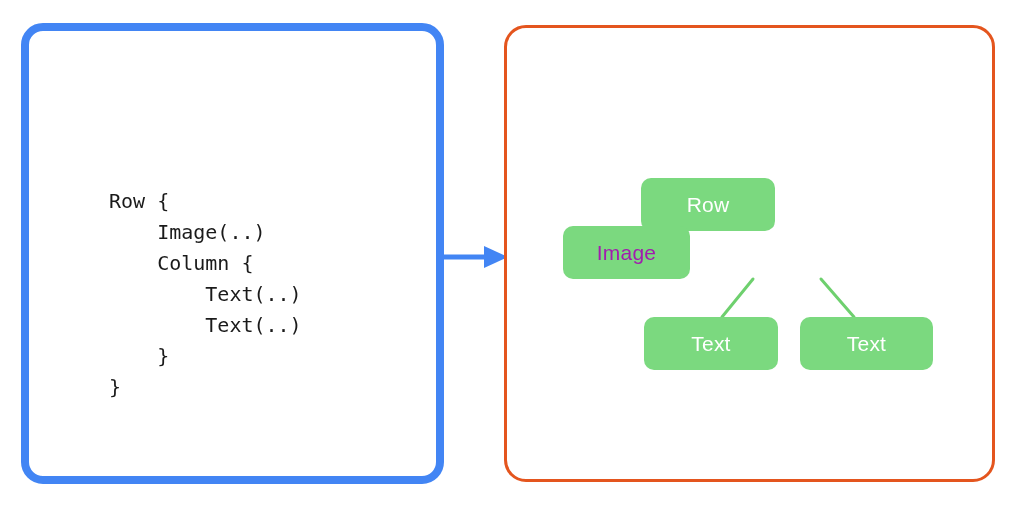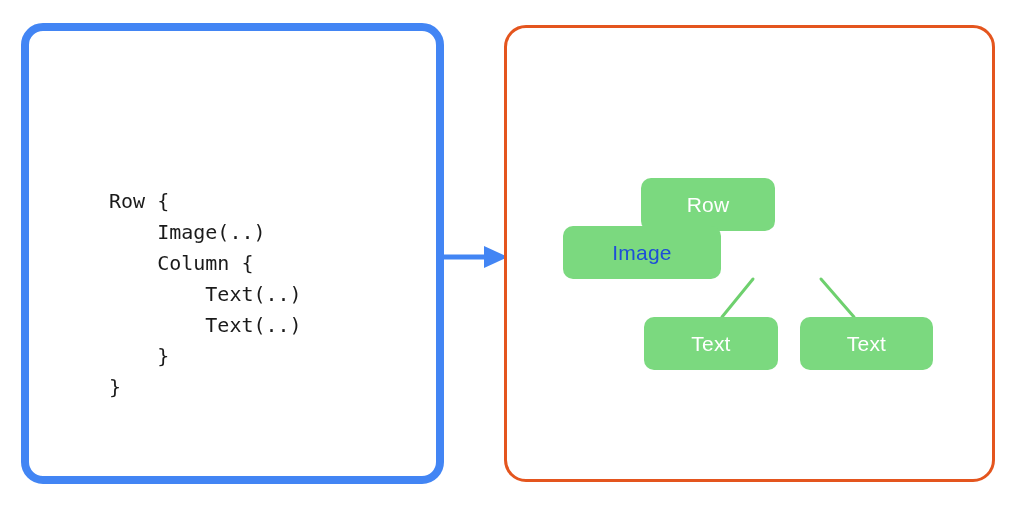--- a/index.html
+++ b/index.html
@@ -120,20 +120,20 @@
     <g stroke="#6ed06e" stroke-width="3" stroke-linecap="round" fill="none">
       <line x1="679" y1="187" x2="646" y2="226"></line>
       <line x1="737" y1="187" x2="772" y2="226"></line>
       <line x1="753" y1="279" x2="722" y2="317"></line>
       <line x1="821" y1="279" x2="854" y2="317"></line>
     </g>
   </svg>
 
   <div class="node" id="node-row" style="background: rgb(123, 217, 127); color: rgb(255, 255, 255); left: 641px; top: 134px; width: 134px; height: 53px;">Row</div>
 
-  <div class="node" id="node-image" style="background: rgb(123, 217, 127); color: #1d4ed8; left: 563px; top: 226px; width: 158px; height: 53px;">Image</div>
+  <div class="node" id="node-image" style="background: rgb(123, 217, 127); color: #a21caf; left: 563px; top: 226px; width: 127px; height: 53px;">Image</div>
 
 
   <div class="node" id="node-text-1" style="background: rgb(123, 217, 127); color: rgb(255, 255, 255); left: 644px; top: 317px; width: 134px; height: 53px;">Text</div>
 
   <div class="node" id="node-text-2" style="background: rgb(123, 217, 127); color: rgb(255, 255, 255); left: 800px; top: 317px; width: 133px; height: 53px;">Text</div>
 
 </div>
 
 </body></html>

